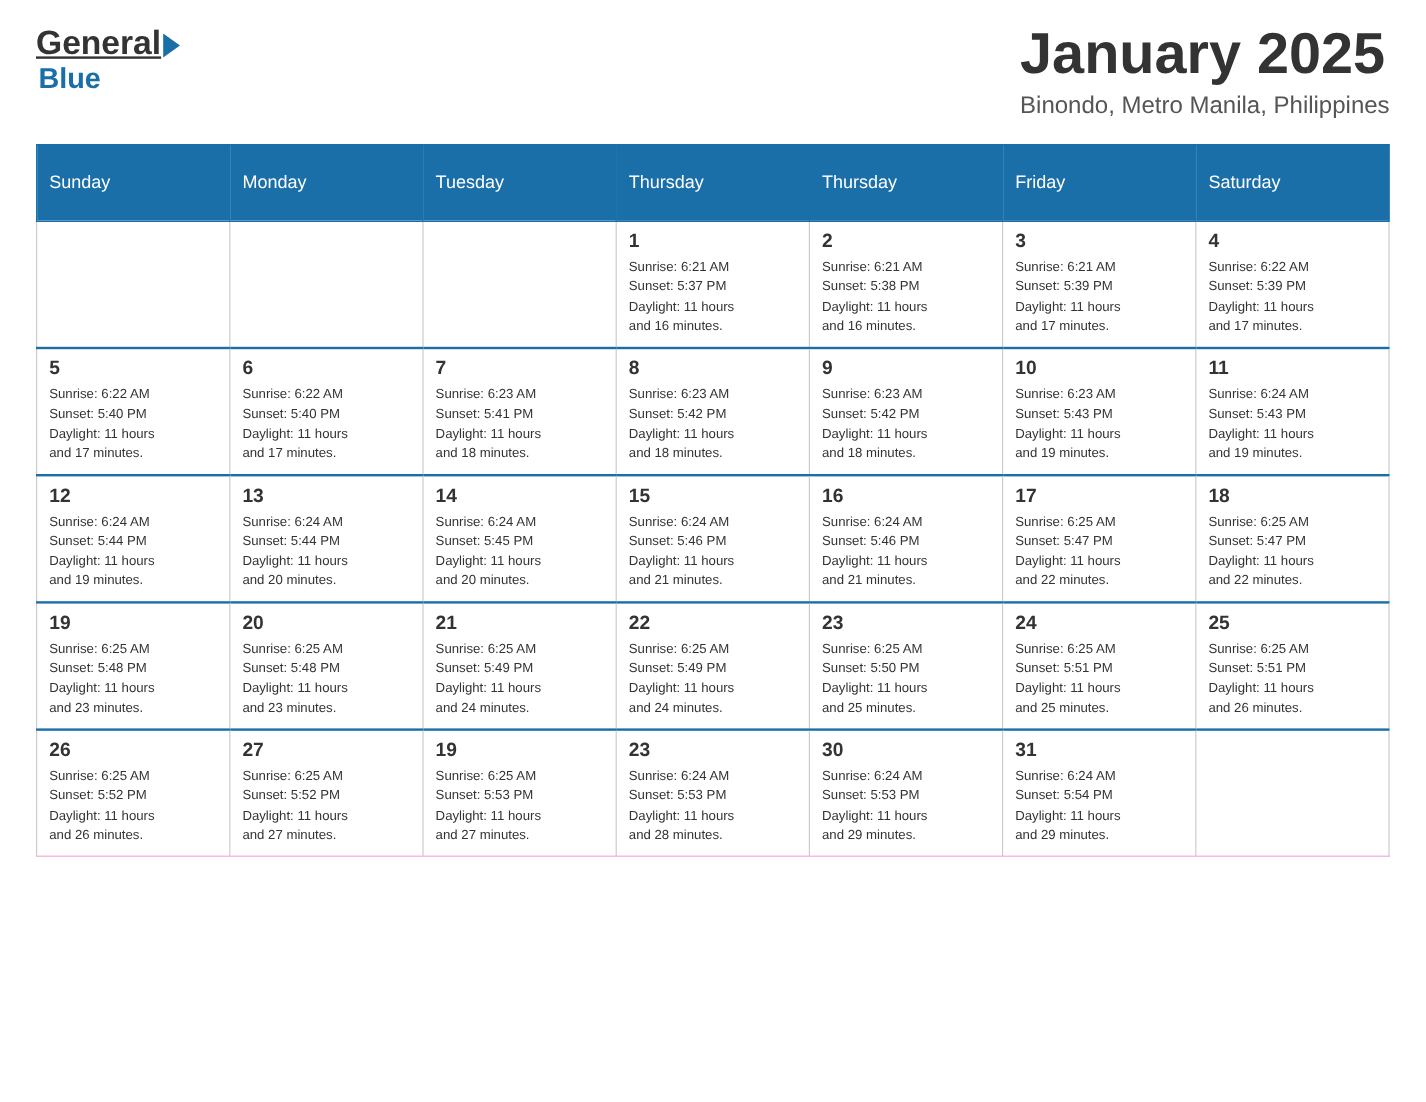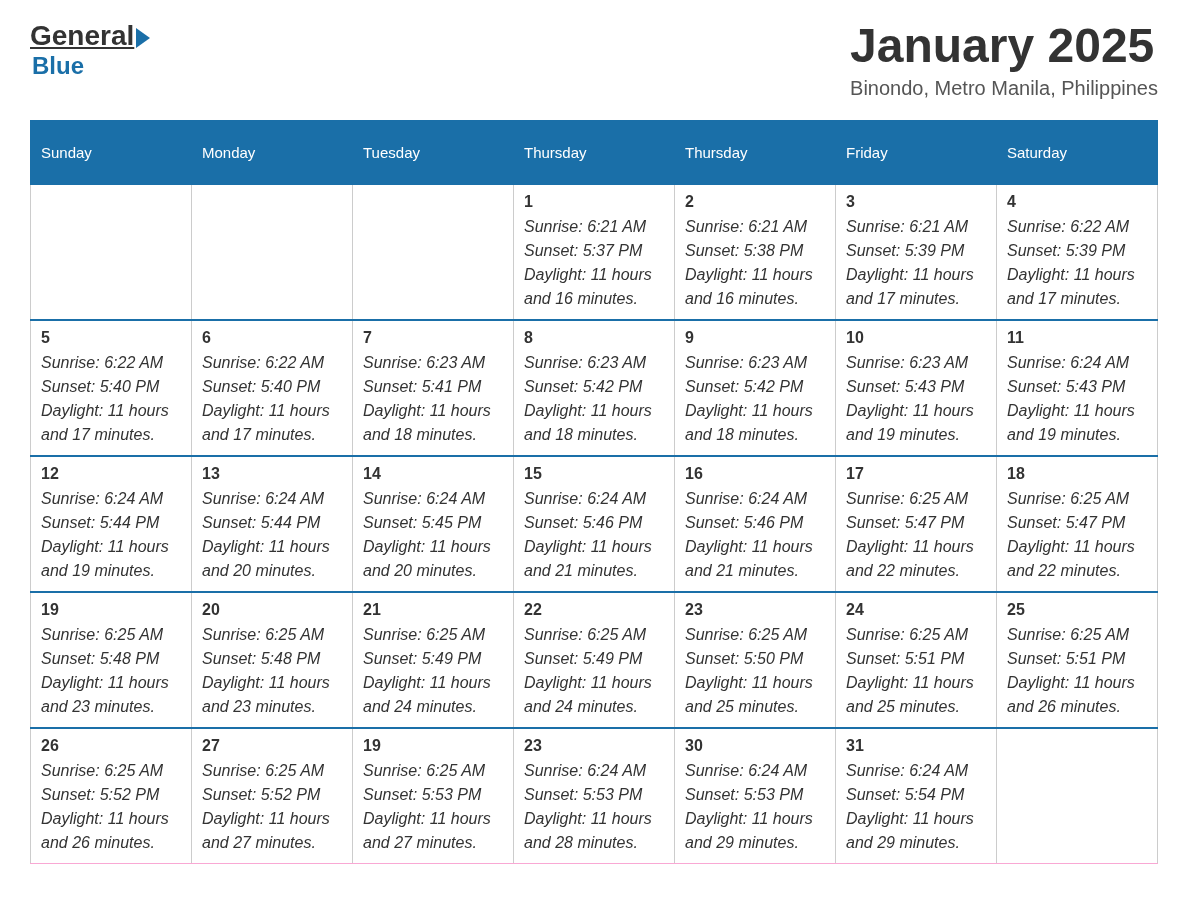--- a/index.html
+++ b/index.html
@@ -82,24 +82,23 @@
       color: #333;
     }
     .day-number {
       font-size: 16px;
       font-weight: bold;
       color: #333;
       display: block;
       margin-bottom: 4px;
     }
     .day-info {
-      font-size: 16px;
+      font-size: 11px;
       color: #333;
       line-height: 1.5;
-      font-style: italic;
     }
     .calendar tr td {
       border-bottom: 2px solid #1a6fa8;
     }
     .calendar tr:last-child td {
       border-bottom: 1px solid #f9a8d4;
     }
     .empty-cell {
       background: #fff;
     }

